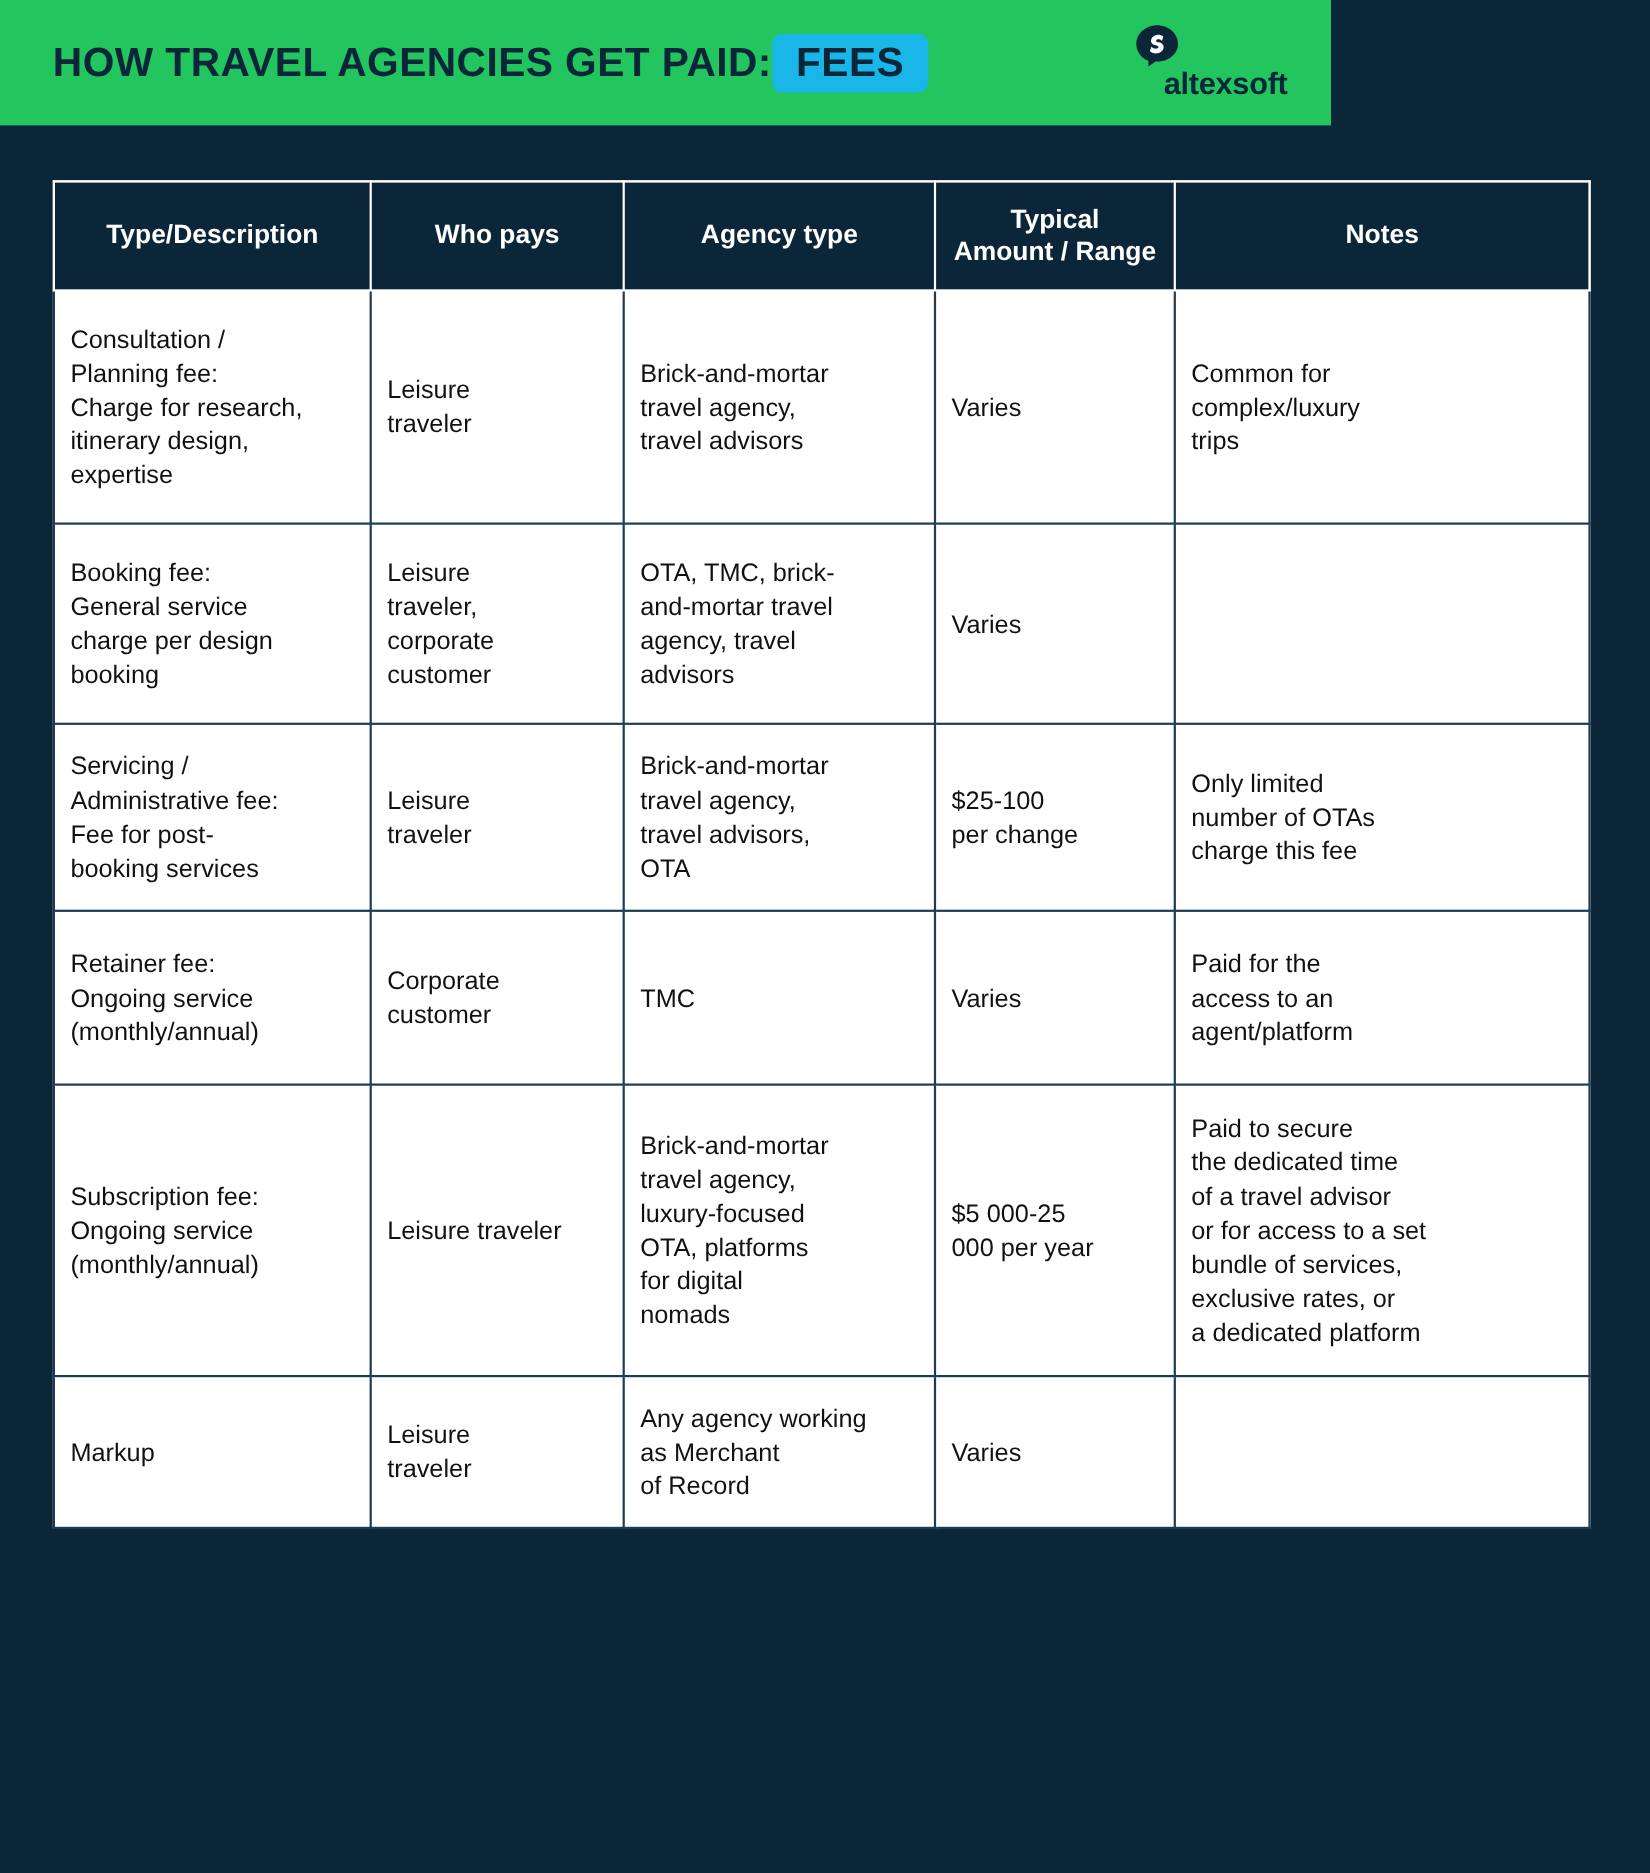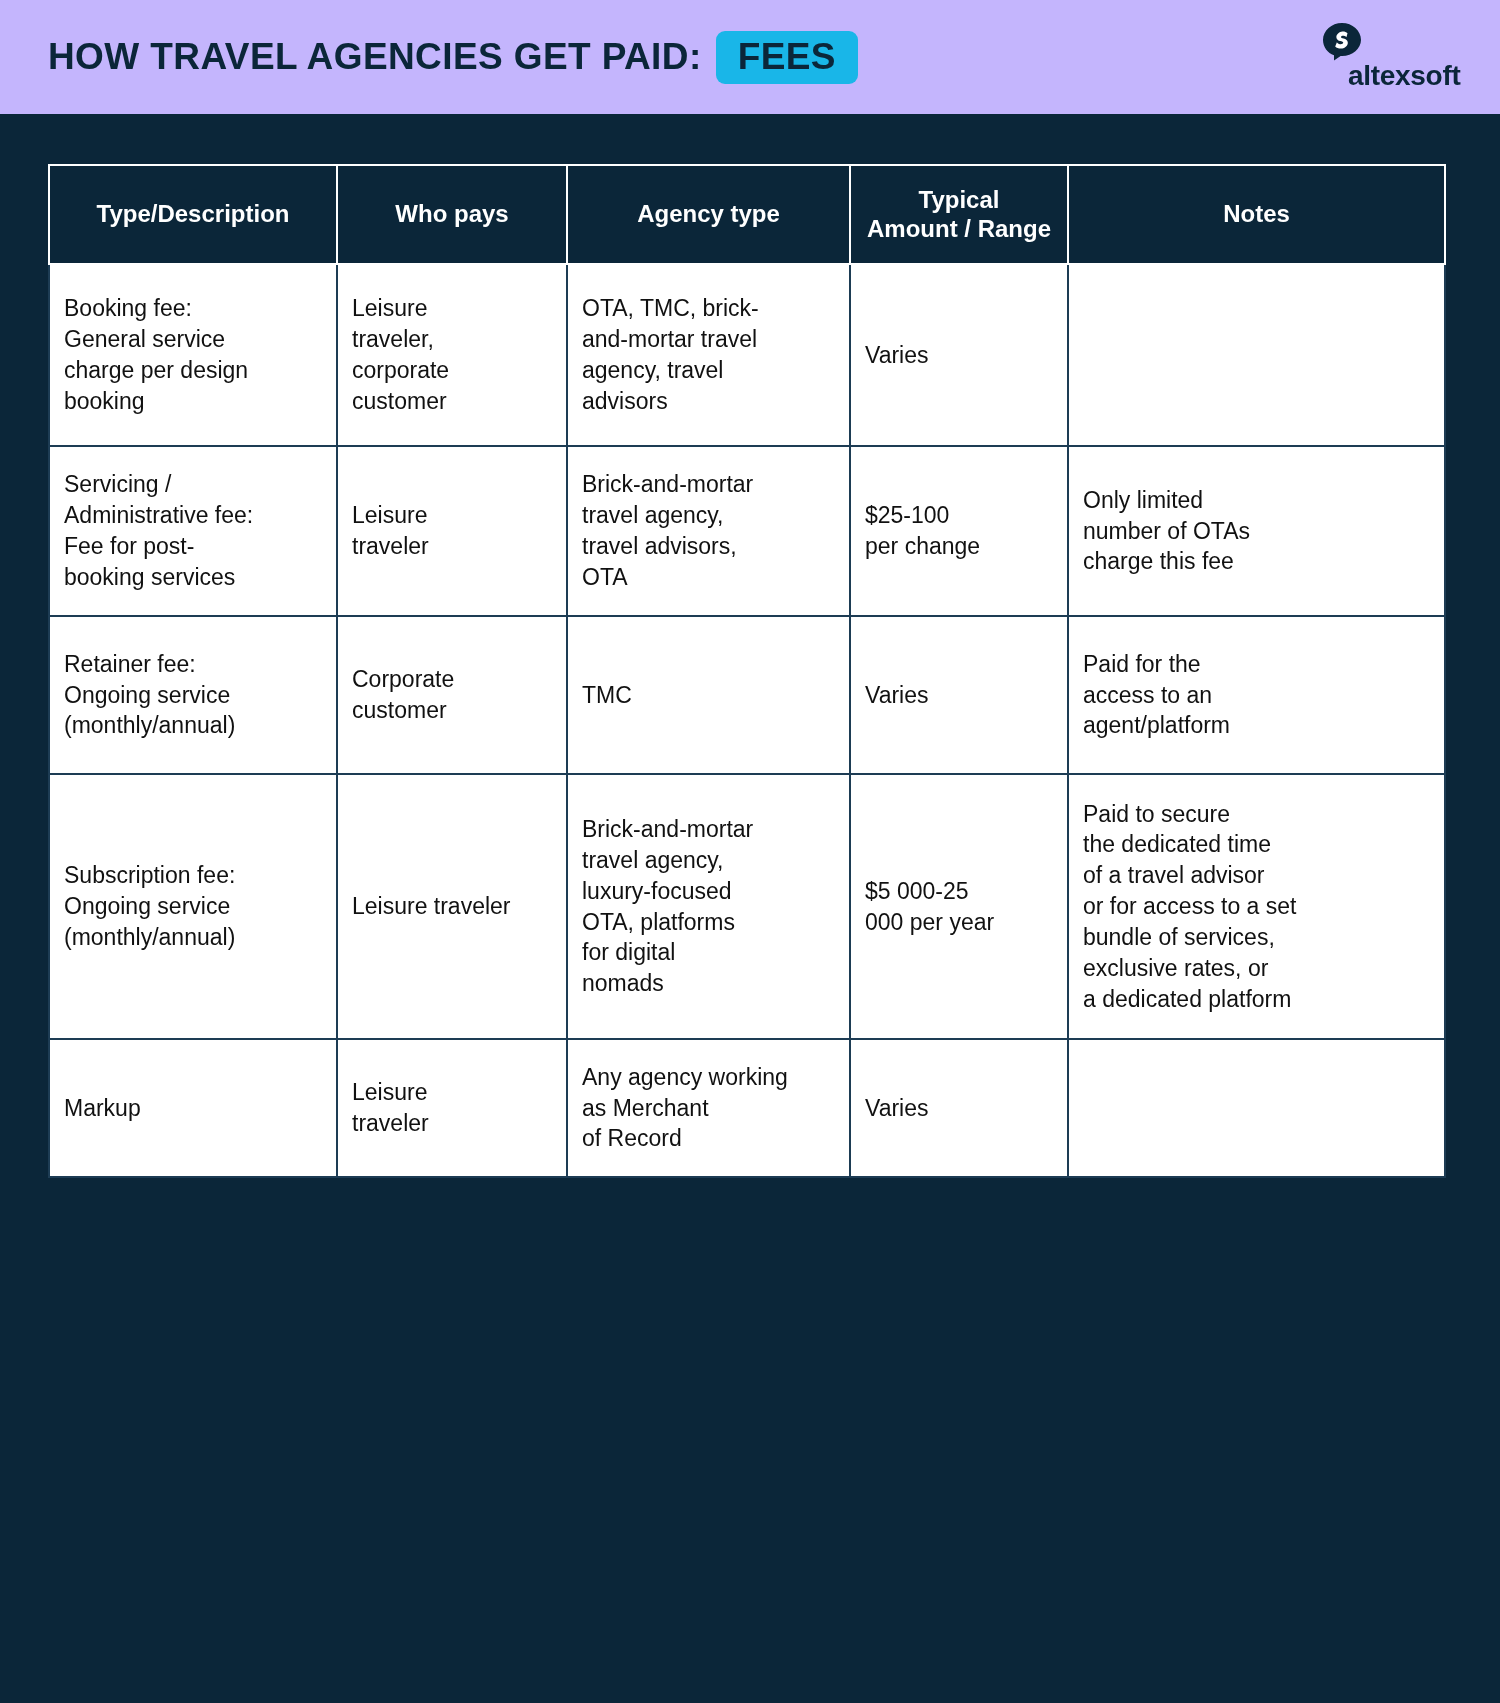--- a/index.html
+++ b/index.html
@@ -14,43 +14,43 @@
     width: 1500px;
     height: 1703px;
     background: #0b2639;
     overflow: hidden;
   }
 
   
   .header {
     position: absolute;
     top: 0; left: 0;
-    width: 1500px;
+    width: 1210px;
     height: 114px;
-    background: #c4b5fd;
+    background: #22c55e;
     display: flex;
     align-items: center;
   }
   .title-wrap {
     display: flex;
     align-items: center;
     margin-left: 48px;
     gap: 0px;
   }
   .title-text {
     font-family: "Liberation Sans", sans-serif;
     font-size: 37px;
     font-weight: bold;
     letter-spacing: 0.4px;
     color: #0b2639;
     text-transform: uppercase;
     white-space: nowrap;
   }
   .title-badge {
-    margin-left: 14px;
+    margin-left: 0;
     background: #19b6e8;
     color: #0b2639;
     font-size: 37px;
     font-weight: bold;
     letter-spacing: 0.4px;
     text-transform: uppercase;
     padding: 7px 22px 9px 22px;
     border-radius: 9px;
     white-space: nowrap;
     line-height: 1.0;
@@ -169,20 +169,36 @@
         <tr>
           <th>Type/Description</th>
           <th>Who pays</th>
           <th>Agency type</th>
           <th style="white-space:pre-line">Typical
 Amount / Range</th>
           <th>Notes</th>
         </tr>
       </thead>
       <tbody>
+        <tr class="r0">
+          <td class="col-0">Consultation /
+Planning fee:
+Charge for research,
+itinerary design,
+expertise</td>
+          <td>Leisure
+traveler</td>
+          <td>Brick-and-mortar
+travel agency,
+travel advisors</td>
+          <td>Varies</td>
+          <td>Common for
+complex/luxury
+trips</td>
+        </tr>
         <tr class="r1">
           <td class="col-0">Booking fee:
 General service
 charge per design
 booking</td>
           <td>Leisure
 traveler,
 corporate
 customer</td>
           <td>OTA, TMC, brick-

